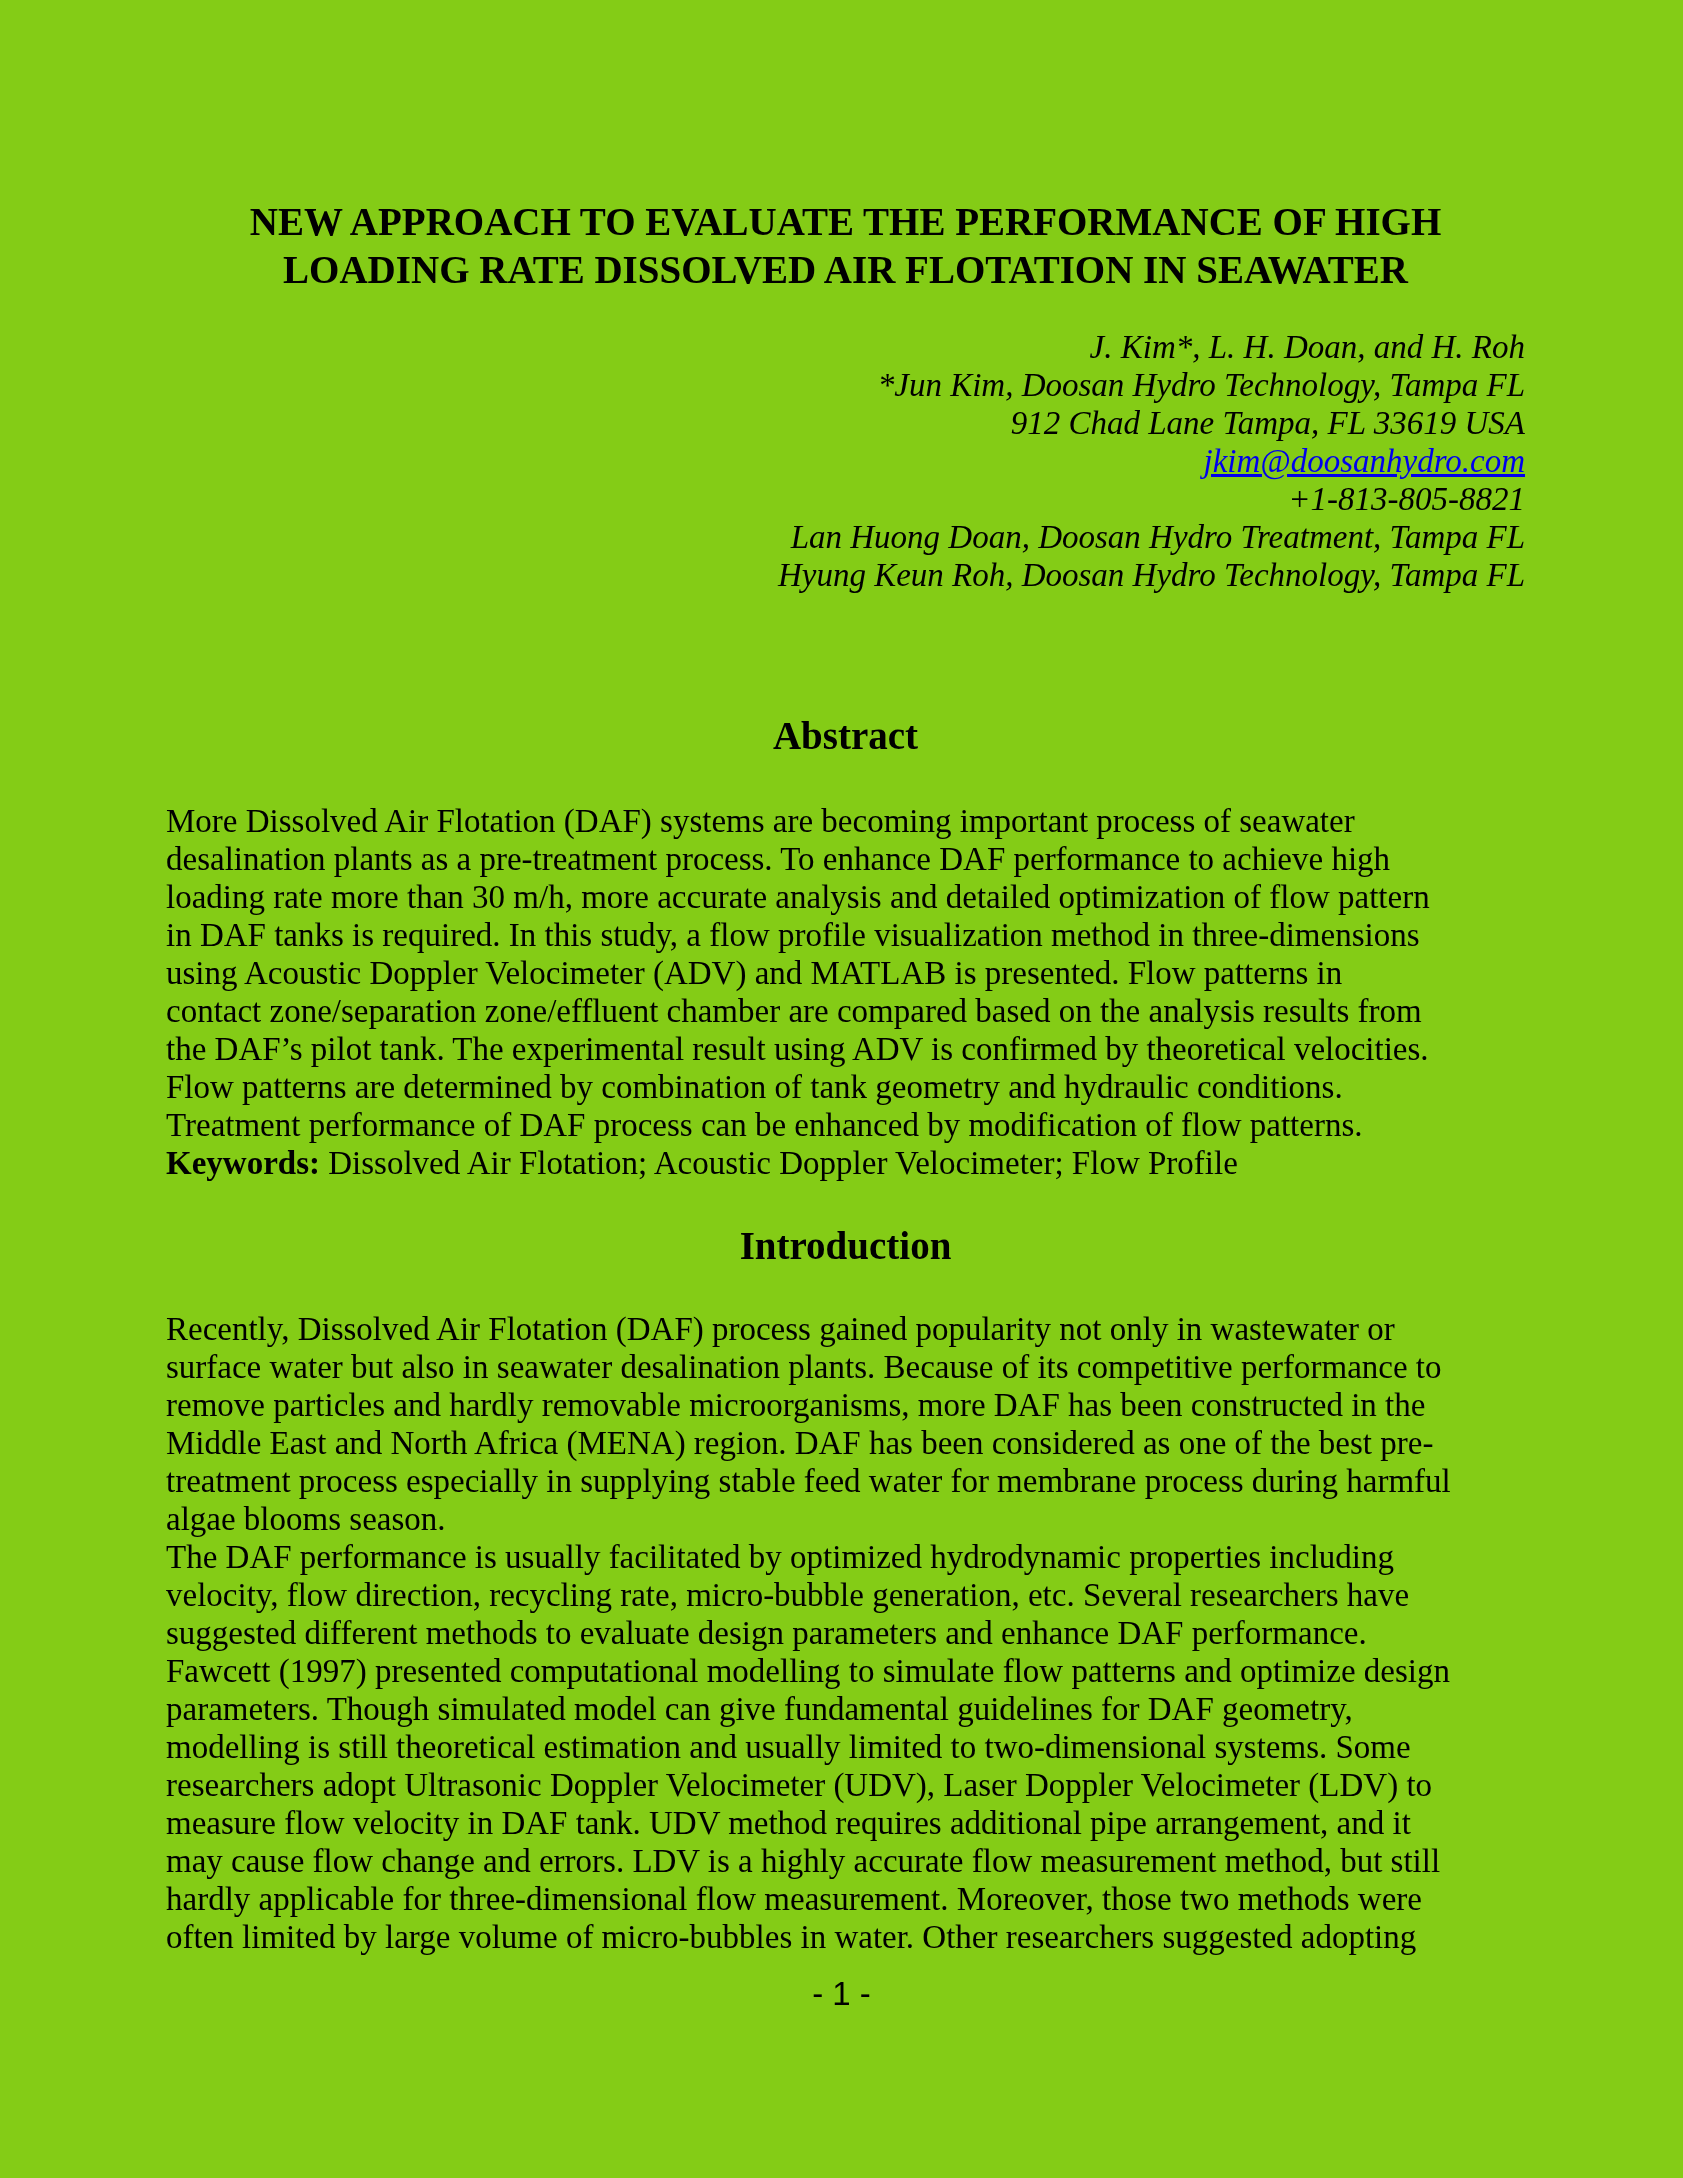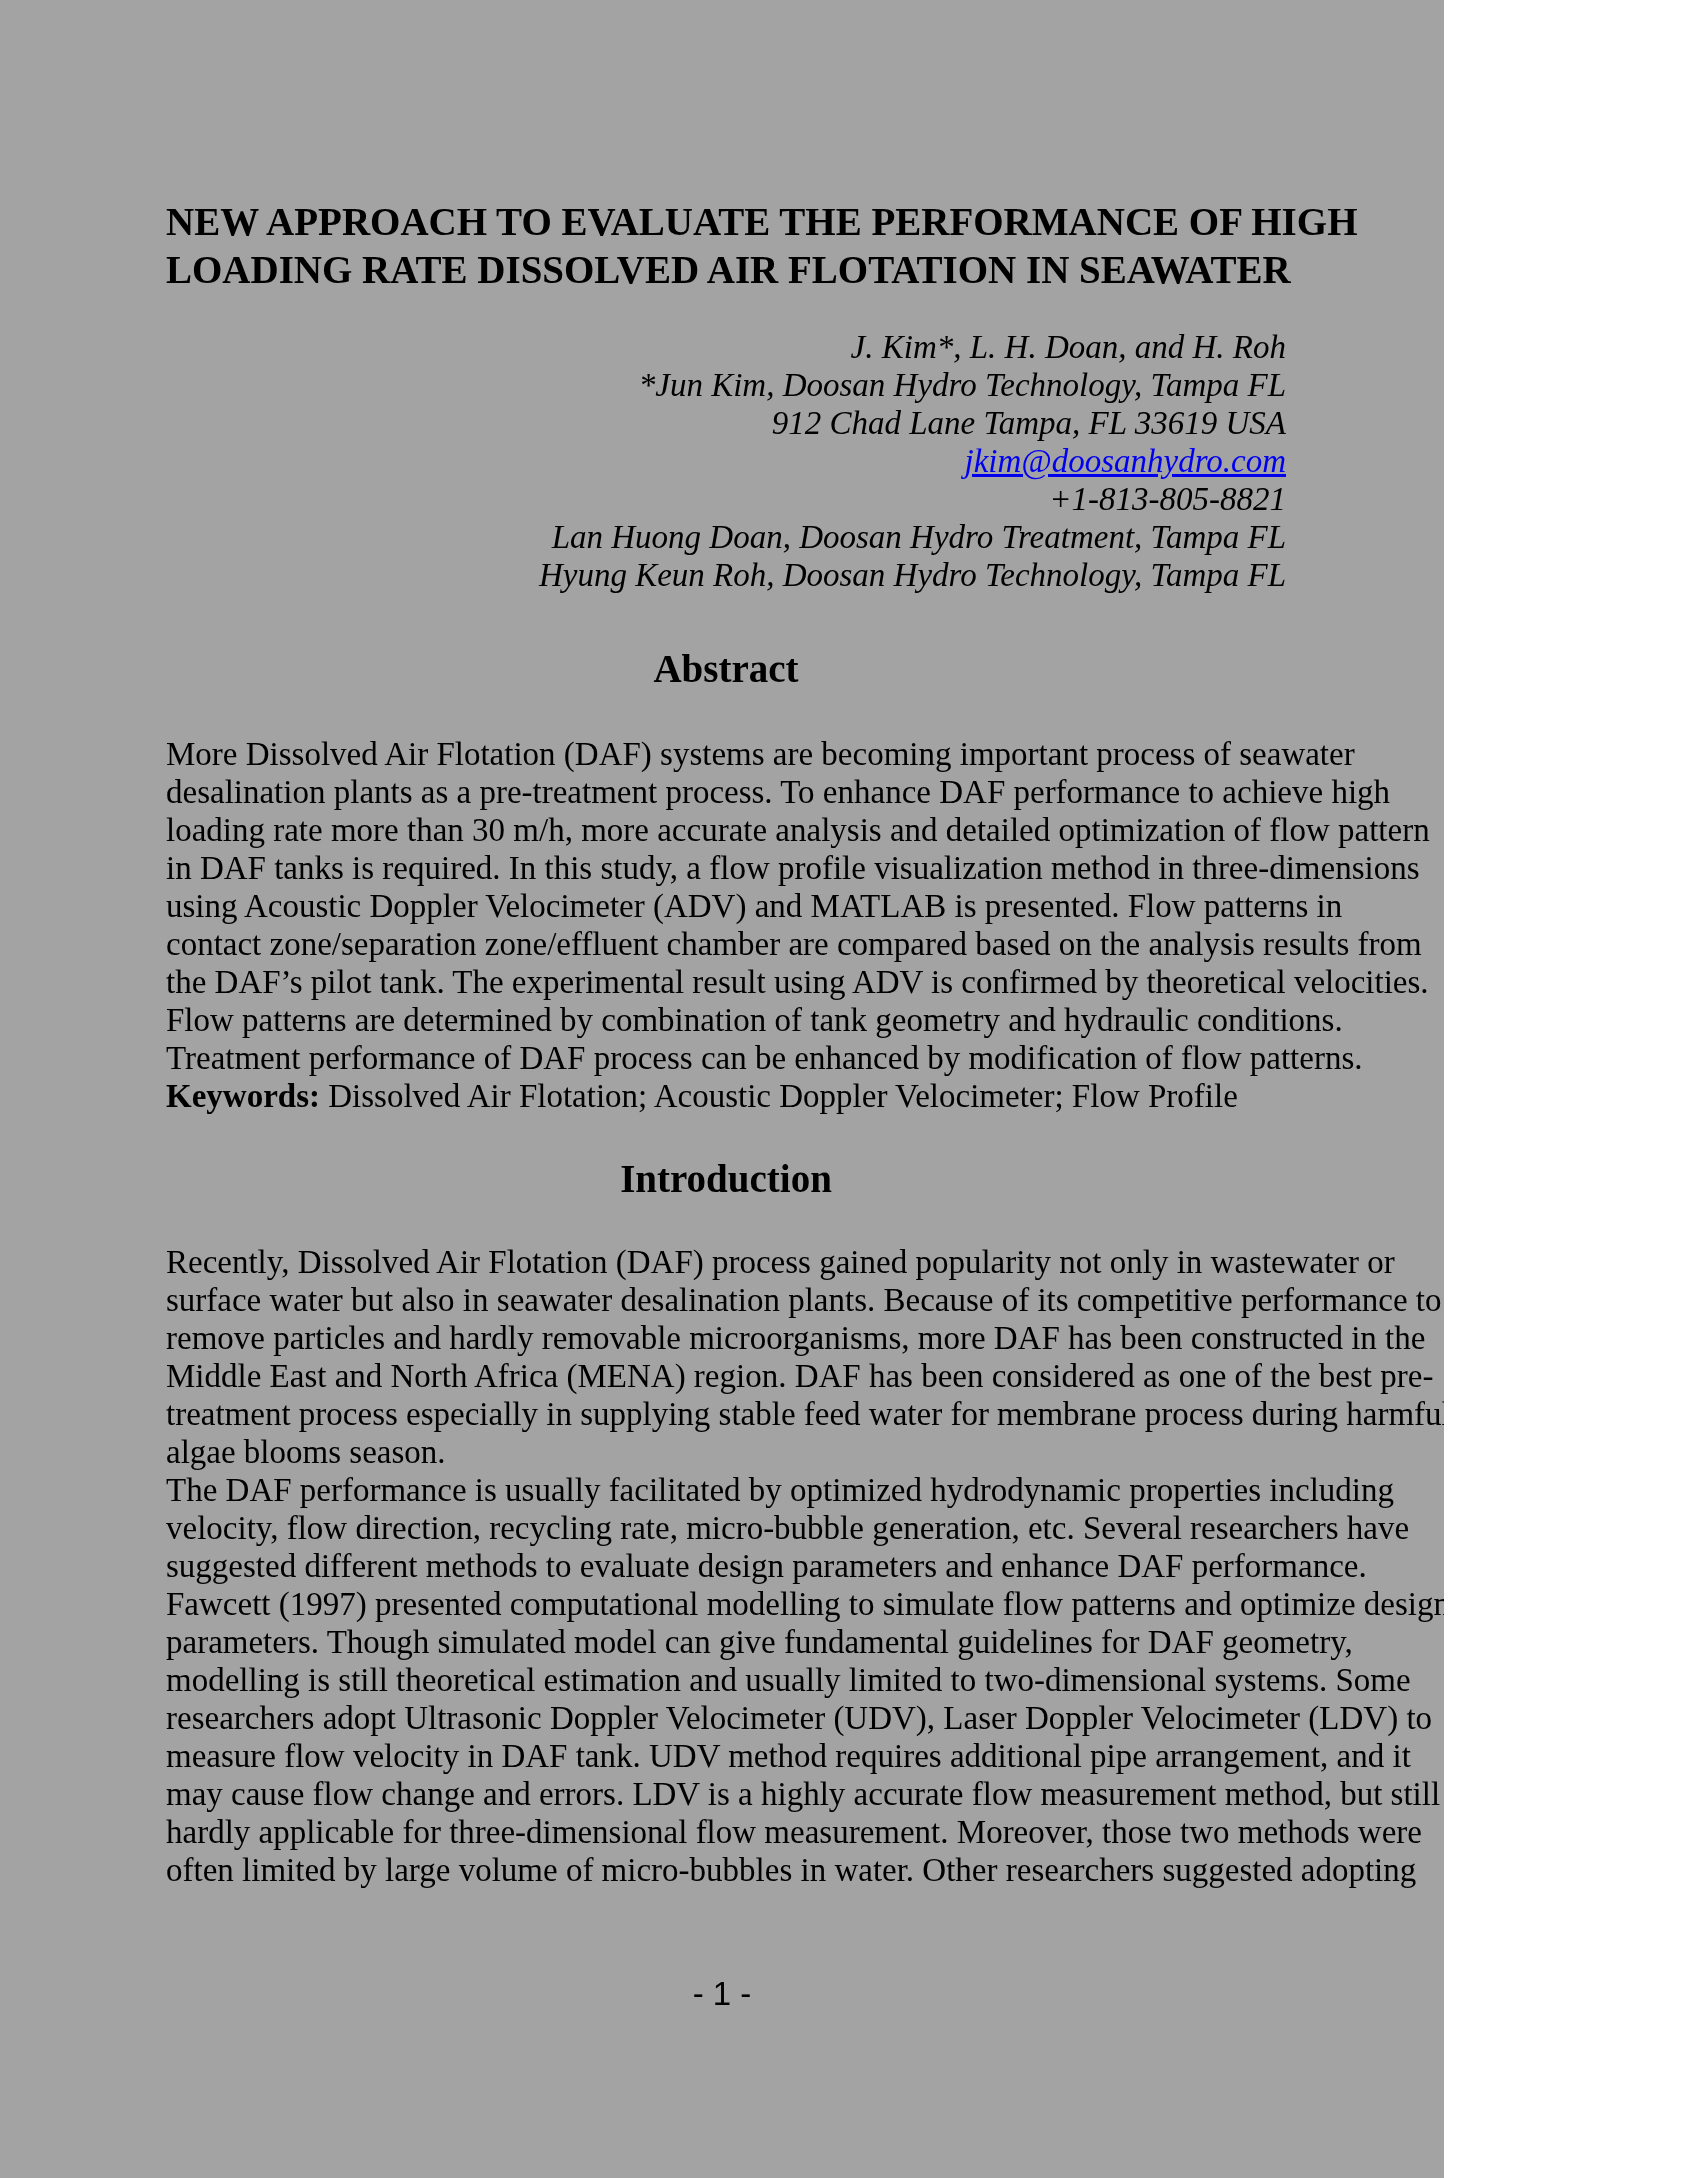--- a/index.html
+++ b/index.html
@@ -1,21 +1,21 @@
 <!DOCTYPE html>
 <html><head>
 <meta charset="utf-8">
 <title>Paper Page</title>
 <style>
   html, body { margin: 0; padding: 0; background: #ffffff; }
   .page {
     position: relative;
-    width: 1444px;
+    width: 1683px;
     height: 2178px;
-    background: #a3a3a3;
+    background: #84cc16;
     color: #000000;
     font-family: "Liberation Serif", serif;
     box-sizing: border-box;
     padding: 198px 158px 8px 166px;
     overflow: hidden;
   }
   .paper-title {
     font-size: 39px;
     line-height: 48px;
     font-weight: bold;
@@ -35,21 +35,21 @@
     text-decoration: underline;
     cursor: pointer;
   }
   .section-heading {
     font-size: 39px;
     line-height: 48px;
     font-weight: bold;
     text-align: center;
     white-space: pre;
   }
-  .abstract-heading { margin-top: 51px; }
+  .abstract-heading { margin-top: 118px; }
   .body-text {
     font-size: 33px;
     line-height: 38px;
     text-align: left;
     white-space: pre;
   }
   .abstract-body { margin-top: 42px; }
   .keywords-line {
     font-size: 33px;
     line-height: 38px;

